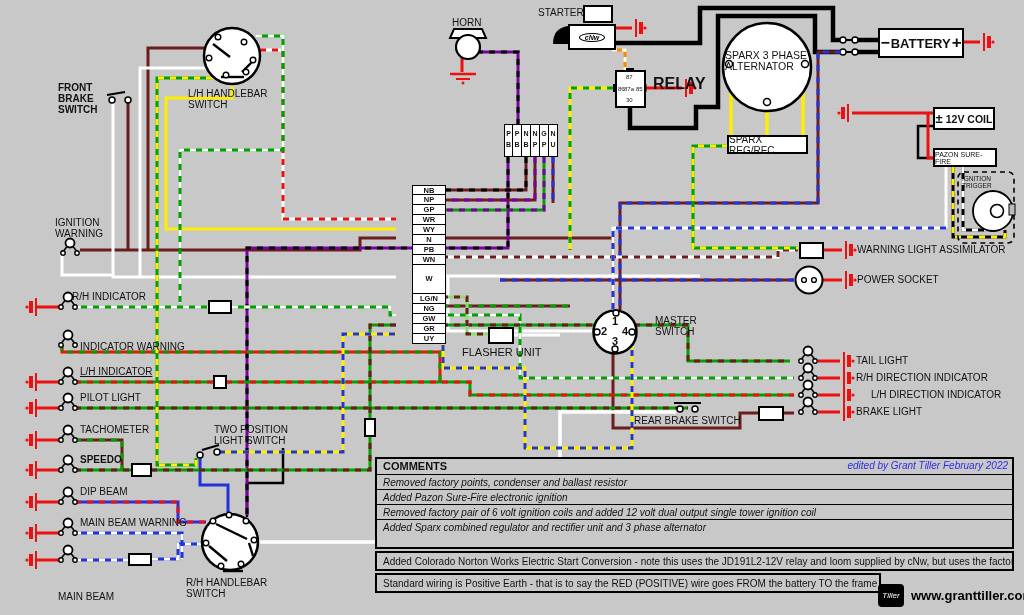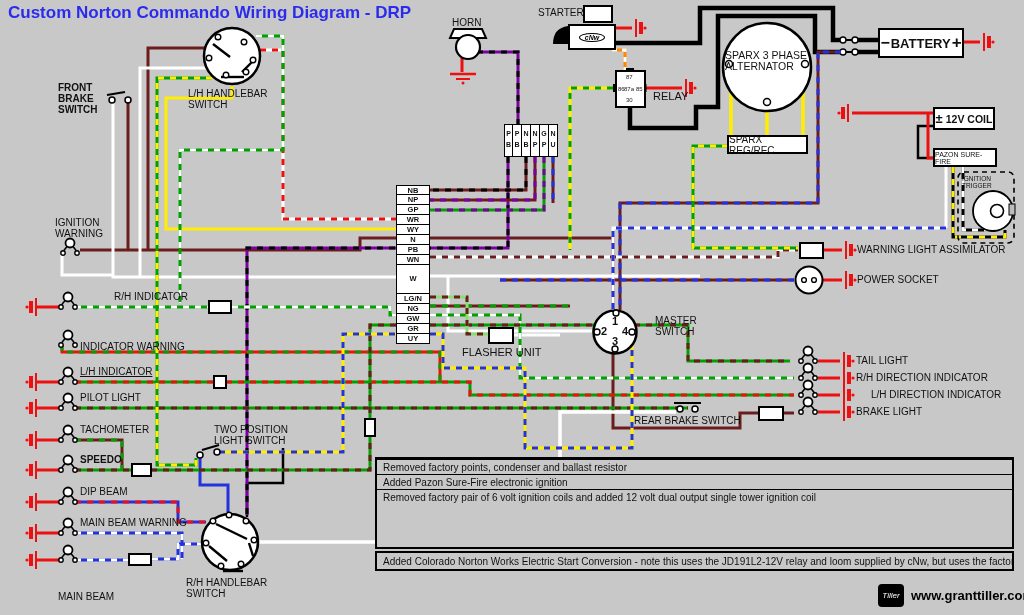--- a/index.html
+++ b/index.html
@@ -5,32 +5,32 @@
   html,body{margin:0;padding:0;}
   #canvas{position:relative;width:1024px;height:615px;background:#c8c8c8;overflow:hidden;
           font-family:"Liberation Sans",sans-serif;}
   #wires{position:absolute;left:0;top:0;width:1024px;height:615px;}
   .lbl{position:absolute;font-size:10px;color:#111;line-height:11px;white-space:nowrap;}
   .lbl.c{white-space:normal;}
   .title{position:absolute;left:8px;top:3px;font-size:17px;font-weight:bold;color:#2b2bee;}
   .cbox{position:absolute;background:#fff;border:2px solid #000;box-sizing:border-box;}
   .tbox{position:absolute;background:#fff;border:2px solid #000;box-sizing:border-box;
         display:flex;align-items:center;justify-content:center;font-weight:bold;color:#111;}
-  .vblock{position:absolute;left:396px;top:185px;width:34px;}
+  .vblock{position:absolute;left:412px;top:185px;width:34px;}
   .vcell{box-sizing:border-box;border:1px solid #000;border-top:none;background:#fff;height:10px;
          font-size:7.5px;font-weight:bold;text-align:center;line-height:9px;color:#111;}
   .vcell:first-child{border-top:1px solid #000;}
   .vcell.tall{height:29px;line-height:28px;}
   .hblock{position:absolute;left:504px;top:124px;display:flex;}
   .hcell{box-sizing:border-box;width:9px;height:33px;border:1px solid #000;border-left:none;background:#fff;
          font-size:7px;font-weight:bold;text-align:center;line-height:1.5;padding-top:4px;color:#111;
          word-spacing:9px;}
   .hcell:first-child{border-left:1px solid #000;}
   .comments{position:absolute;background:#c8c8c8;border:2px solid #000;box-sizing:border-box;font-size:10px;color:#111;}
-  .crow{border-top:1px solid #000;padding:2px 0 1px 6px;height:15px;box-sizing:border-box;overflow:hidden;white-space:nowrap;}
+  .crow{border-top:1px solid #000;padding:2px 0 1px 6px;height:15px;box-sizing:border-box;overflow:hidden;white-space:nowrap;font-style:italic;}
   .chead{display:flex;justify-content:space-between;height:15px;box-sizing:border-box;padding:1px 4px 0 6px;}
   .chead .h{font-weight:bold;font-size:11px;}
   .chead .e{color:#2b2bee;font-style:italic;font-size:10px;}
   .solo{padding:3px 0 0 6px;box-sizing:border-box;white-space:nowrap;overflow:hidden;}
   .logo{position:absolute;left:878px;top:584px;width:26px;height:23px;background:#000;border-radius:4px;
         color:#fff;font-size:8px;font-style:italic;display:flex;align-items:center;justify-content:center;}
   .site{position:absolute;left:911px;top:588px;font-size:13px;font-weight:bold;color:#000;}
   .pins{position:absolute;font-size:6px;color:#222;line-height:6px;}
 </style>
 </head>
@@ -329,39 +329,38 @@
   </g>
 
   <g fill="#000">
     <rect x="626" y="68" width="8" height="3.5"></rect>
         <rect x="613" y="84" width="3.5" height="8"></rect>
     <rect x="643" y="84" width="3.5" height="8"></rect>
         <rect x="626" y="104" width="8" height="3.5"></rect>
   </g>
 </svg>
 
-<div class="title">Custom Norton Commando Wiring Diagram - DRP</div>
 
 <div class="lbl c" style="left:452px;top:17px;width:32px;">HORN</div>
 <div class="lbl" style="left:538px;top:7px;">STARTER</div>
-<div class="lbl" style="left:653px;top:91px;font-size:11px;">RELAY</div>
+<div class="lbl" style="left:653px;top:78px;font-size:16px;font-weight:bold;">RELAY</div>
 <div class="lbl c" style="left:188px;top:88px;width:88px;">L/H HANDLEBAR SWITCH</div>
 <div class="lbl c" style="left:186px;top:577px;width:88px;">R/H HANDLEBAR SWITCH</div>
 <div class="lbl c" style="left:58px;top:82px;width:52px;font-weight:bold;">FRONT BRAKE SWITCH</div>
 <div class="lbl c" style="left:168px;top:424px;width:78px;margin-left:46px;">TWO POSITION LIGHT SWITCH</div>
 <div class="lbl" style="left:634px;top:415px;">REAR BRAKE SWITCH</div>
 <div class="lbl c" style="left:725px;top:50px;width:85px;font-size:10.5px;">SPARX 3 PHASE ALTERNATOR</div>
 <div class="lbl c" style="left:655px;top:315px;width:64px;">MASTER SWITCH</div>
 <div class="lbl" style="left:462px;top:347px;font-size:11px;">FLASHER UNIT</div>
 <div class="lbl" style="left:857px;top:244px;">WARNING LIGHT ASSIMILATOR</div>
 <div class="lbl" style="left:857px;top:274px;">POWER SOCKET</div>
 <div class="lbl c" style="left:962px;top:175px;width:48px;font-size:6.5px;line-height:7px;">IGNITION TRIGGER</div>
 
 <div class="lbl c" style="left:55px;top:217px;width:62px;">IGNITION WARNING</div>
-<div class="lbl" style="left:88px;top:291px;padding-left:26px;">R/H INDICATOR</div>
+<div class="lbl" style="left:72px;top:291px;">R/H INDICATOR</div>
 <div class="lbl" style="left:80px;top:341px;">INDICATOR WARNING</div>
 <div class="lbl" style="left:80px;top:366px;text-decoration:underline;">L/H INDICATOR</div>
 <div class="lbl" style="left:80px;top:392px;">PILOT LIGHT</div>
 <div class="lbl" style="left:80px;top:424px;">TACHOMETER</div>
 <div class="lbl" style="left:80px;top:454px;font-weight:bold;">SPEEDO</div>
 <div class="lbl" style="left:80px;top:486px;">DIP BEAM</div>
 <div class="lbl" style="left:80px;top:517px;">MAIN BEAM WARNING</div>
 <div class="lbl c" style="left:58px;top:571px;width:80px;margin-top:20px;">MAIN BEAM</div>
 
 <div class="lbl" style="left:856px;top:355px;">TAIL LIGHT</div>
@@ -426,22 +425,28 @@
 <div class="hblock">
   <div class="hcell">P B</div>
   <div class="hcell">P B</div>
   <div class="hcell">N B</div>
   <div class="hcell">N P</div>
   <div class="hcell">G P</div>
   <div class="hcell">N U</div>
 </div>
 
 <div class="comments" style="left:375px;top:457px;width:639px;height:92px;">
+  <div class="chead">
+    <span class="h">COMMENTS</span>
+    <span class="e">edited by Grant Tiller February 2022</span>
+  </div>
   <div class="crow">Removed factory points, condenser and ballast resistor</div>
   <div class="crow">Added Pazon Sure-Fire electronic ignition</div>
   <div class="crow">Removed factory pair of 6 volt ignition coils and added 12 volt dual output single tower ignition coil</div>
+  <div class="crow">Added Sparx combined regulator and rectifier unit and 3 phase alternator</div>
 </div>
 <div class="comments solo" style="left:375px;top:551px;width:639px;height:20px;">Added Colorado Norton Works Electric Start Conversion - note this uses the JD191L2-12V relay and loom supplied by cNw, but uses the factory starter button</div>
+<div class="comments solo" style="left:375px;top:573px;width:506px;height:20px;">Standard wiring is Positive Earth - that is to say the RED (POSITIVE) wire goes FROM the battery TO the frame</div>
 
 <div class="logo">Tiller</div>
 <div class="site">www.granttiller.com</div>
 
 </div>
 
 </body></html>

